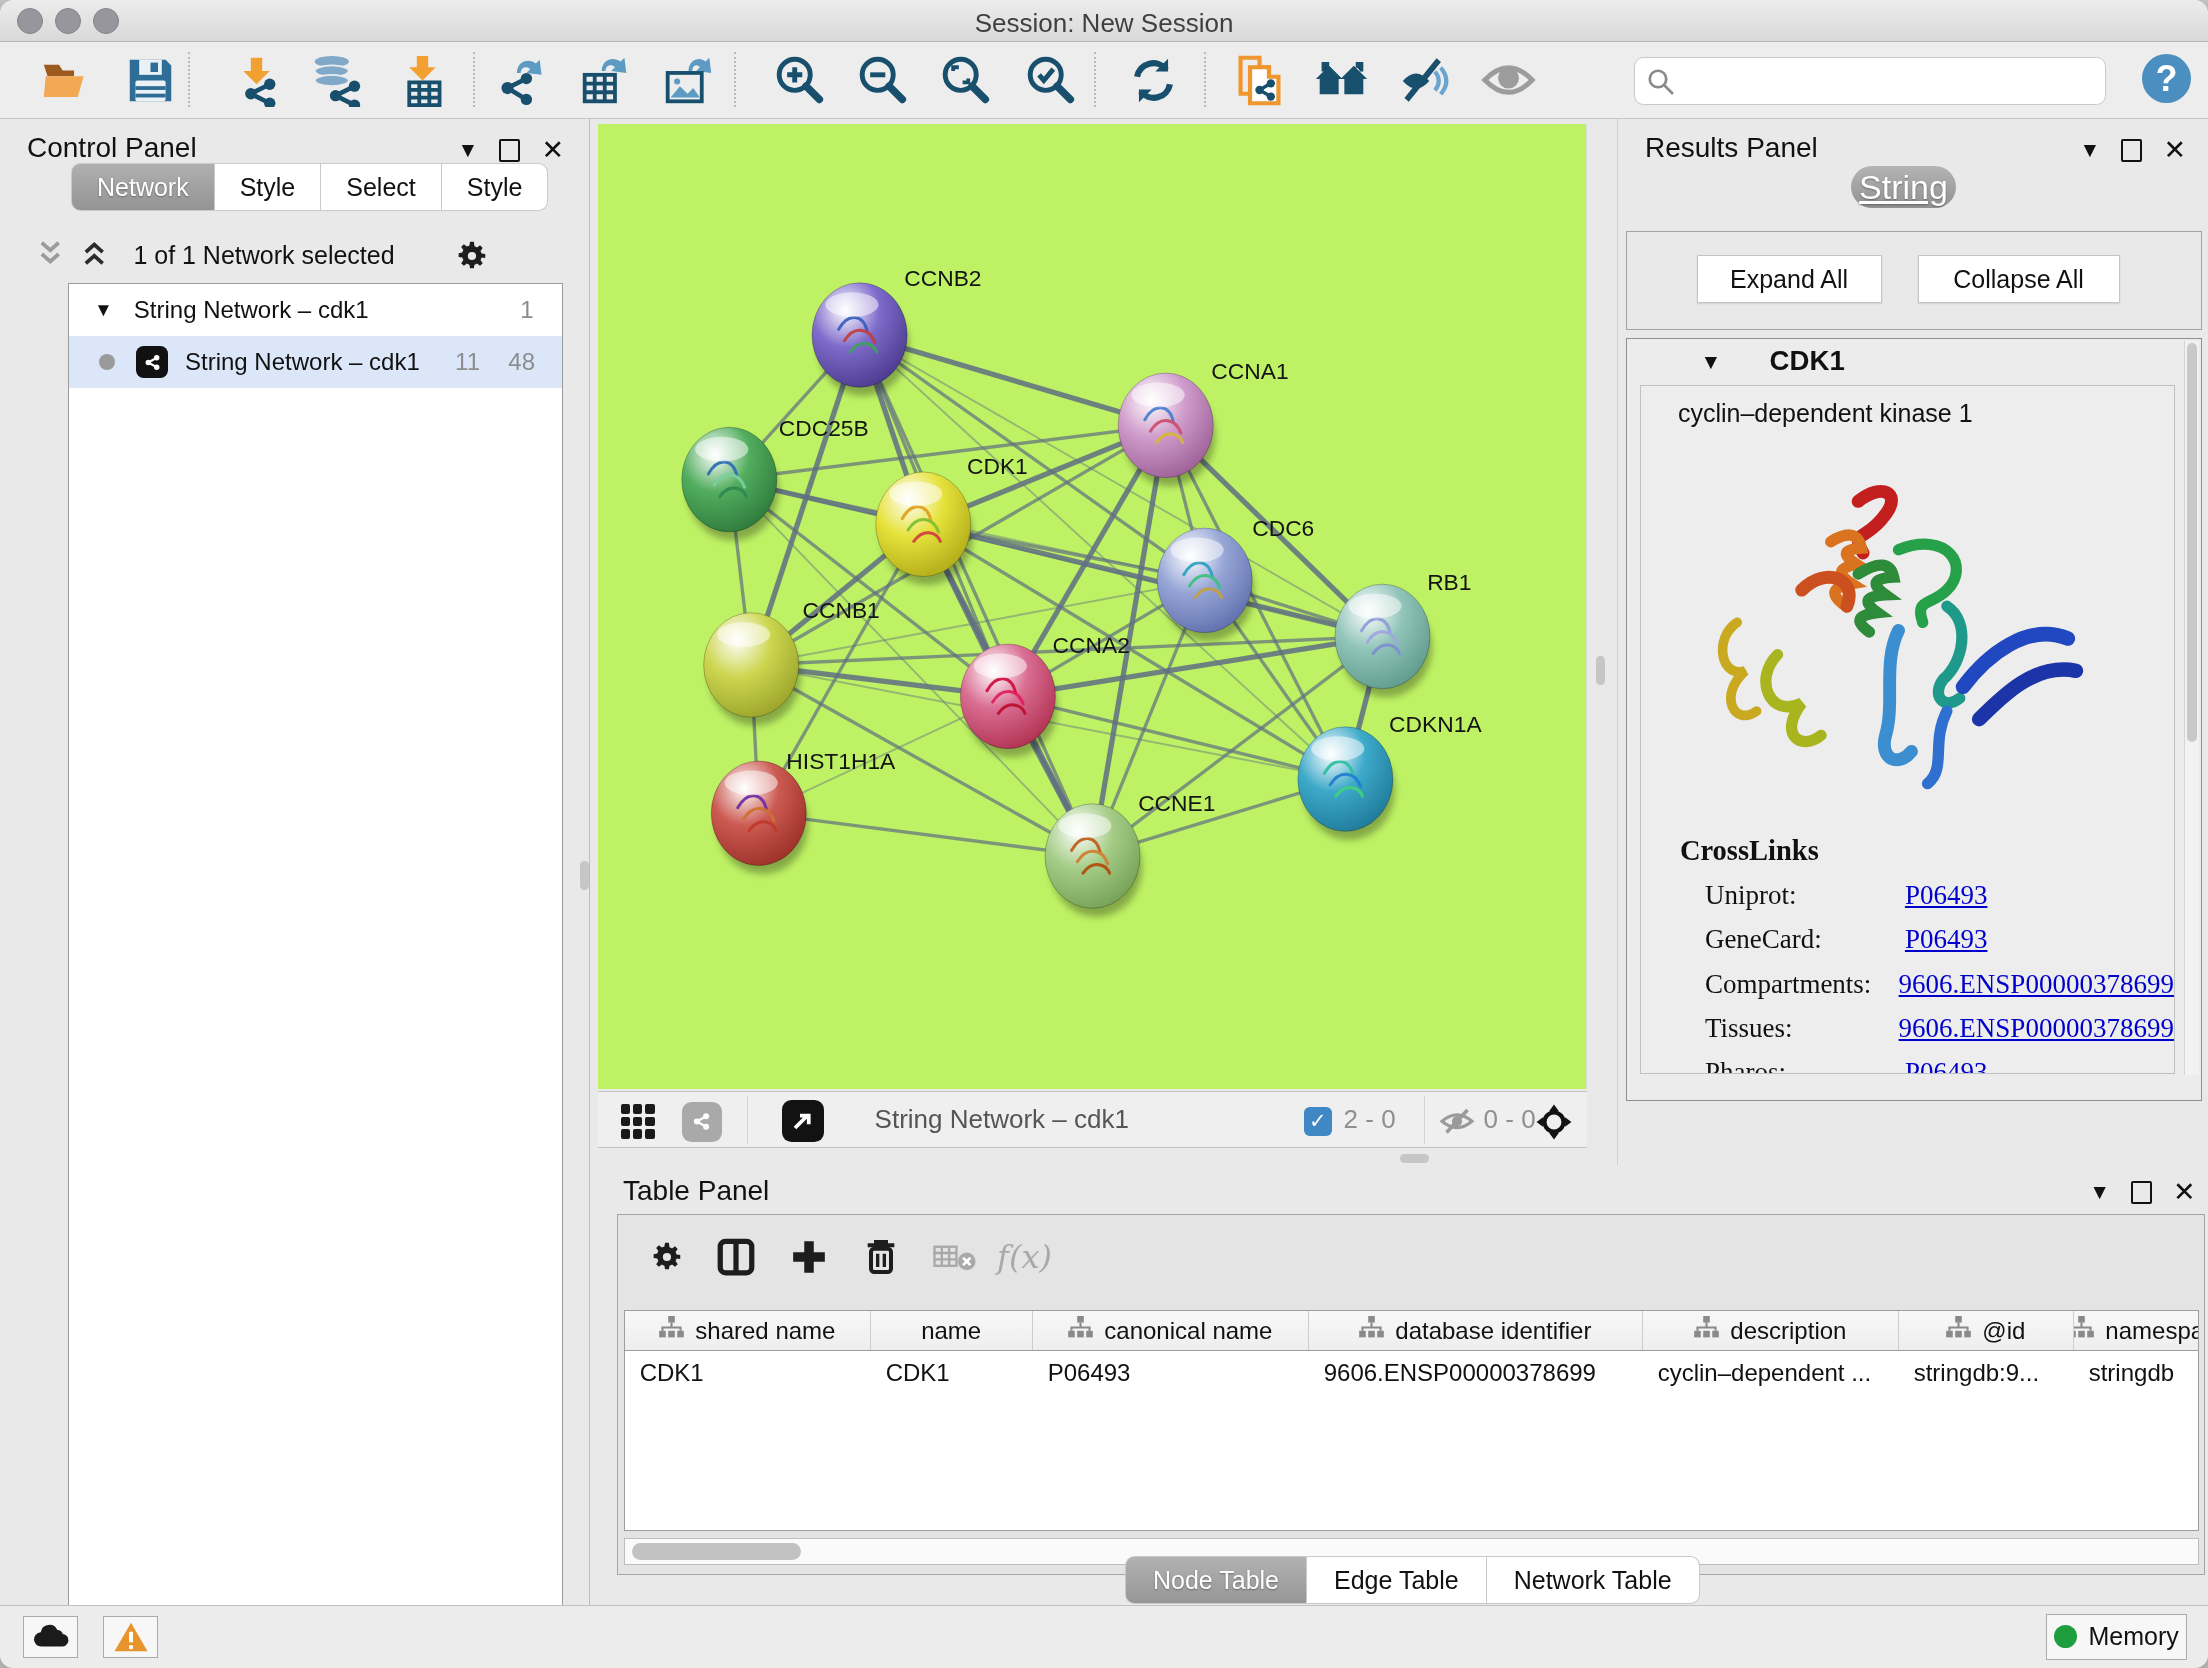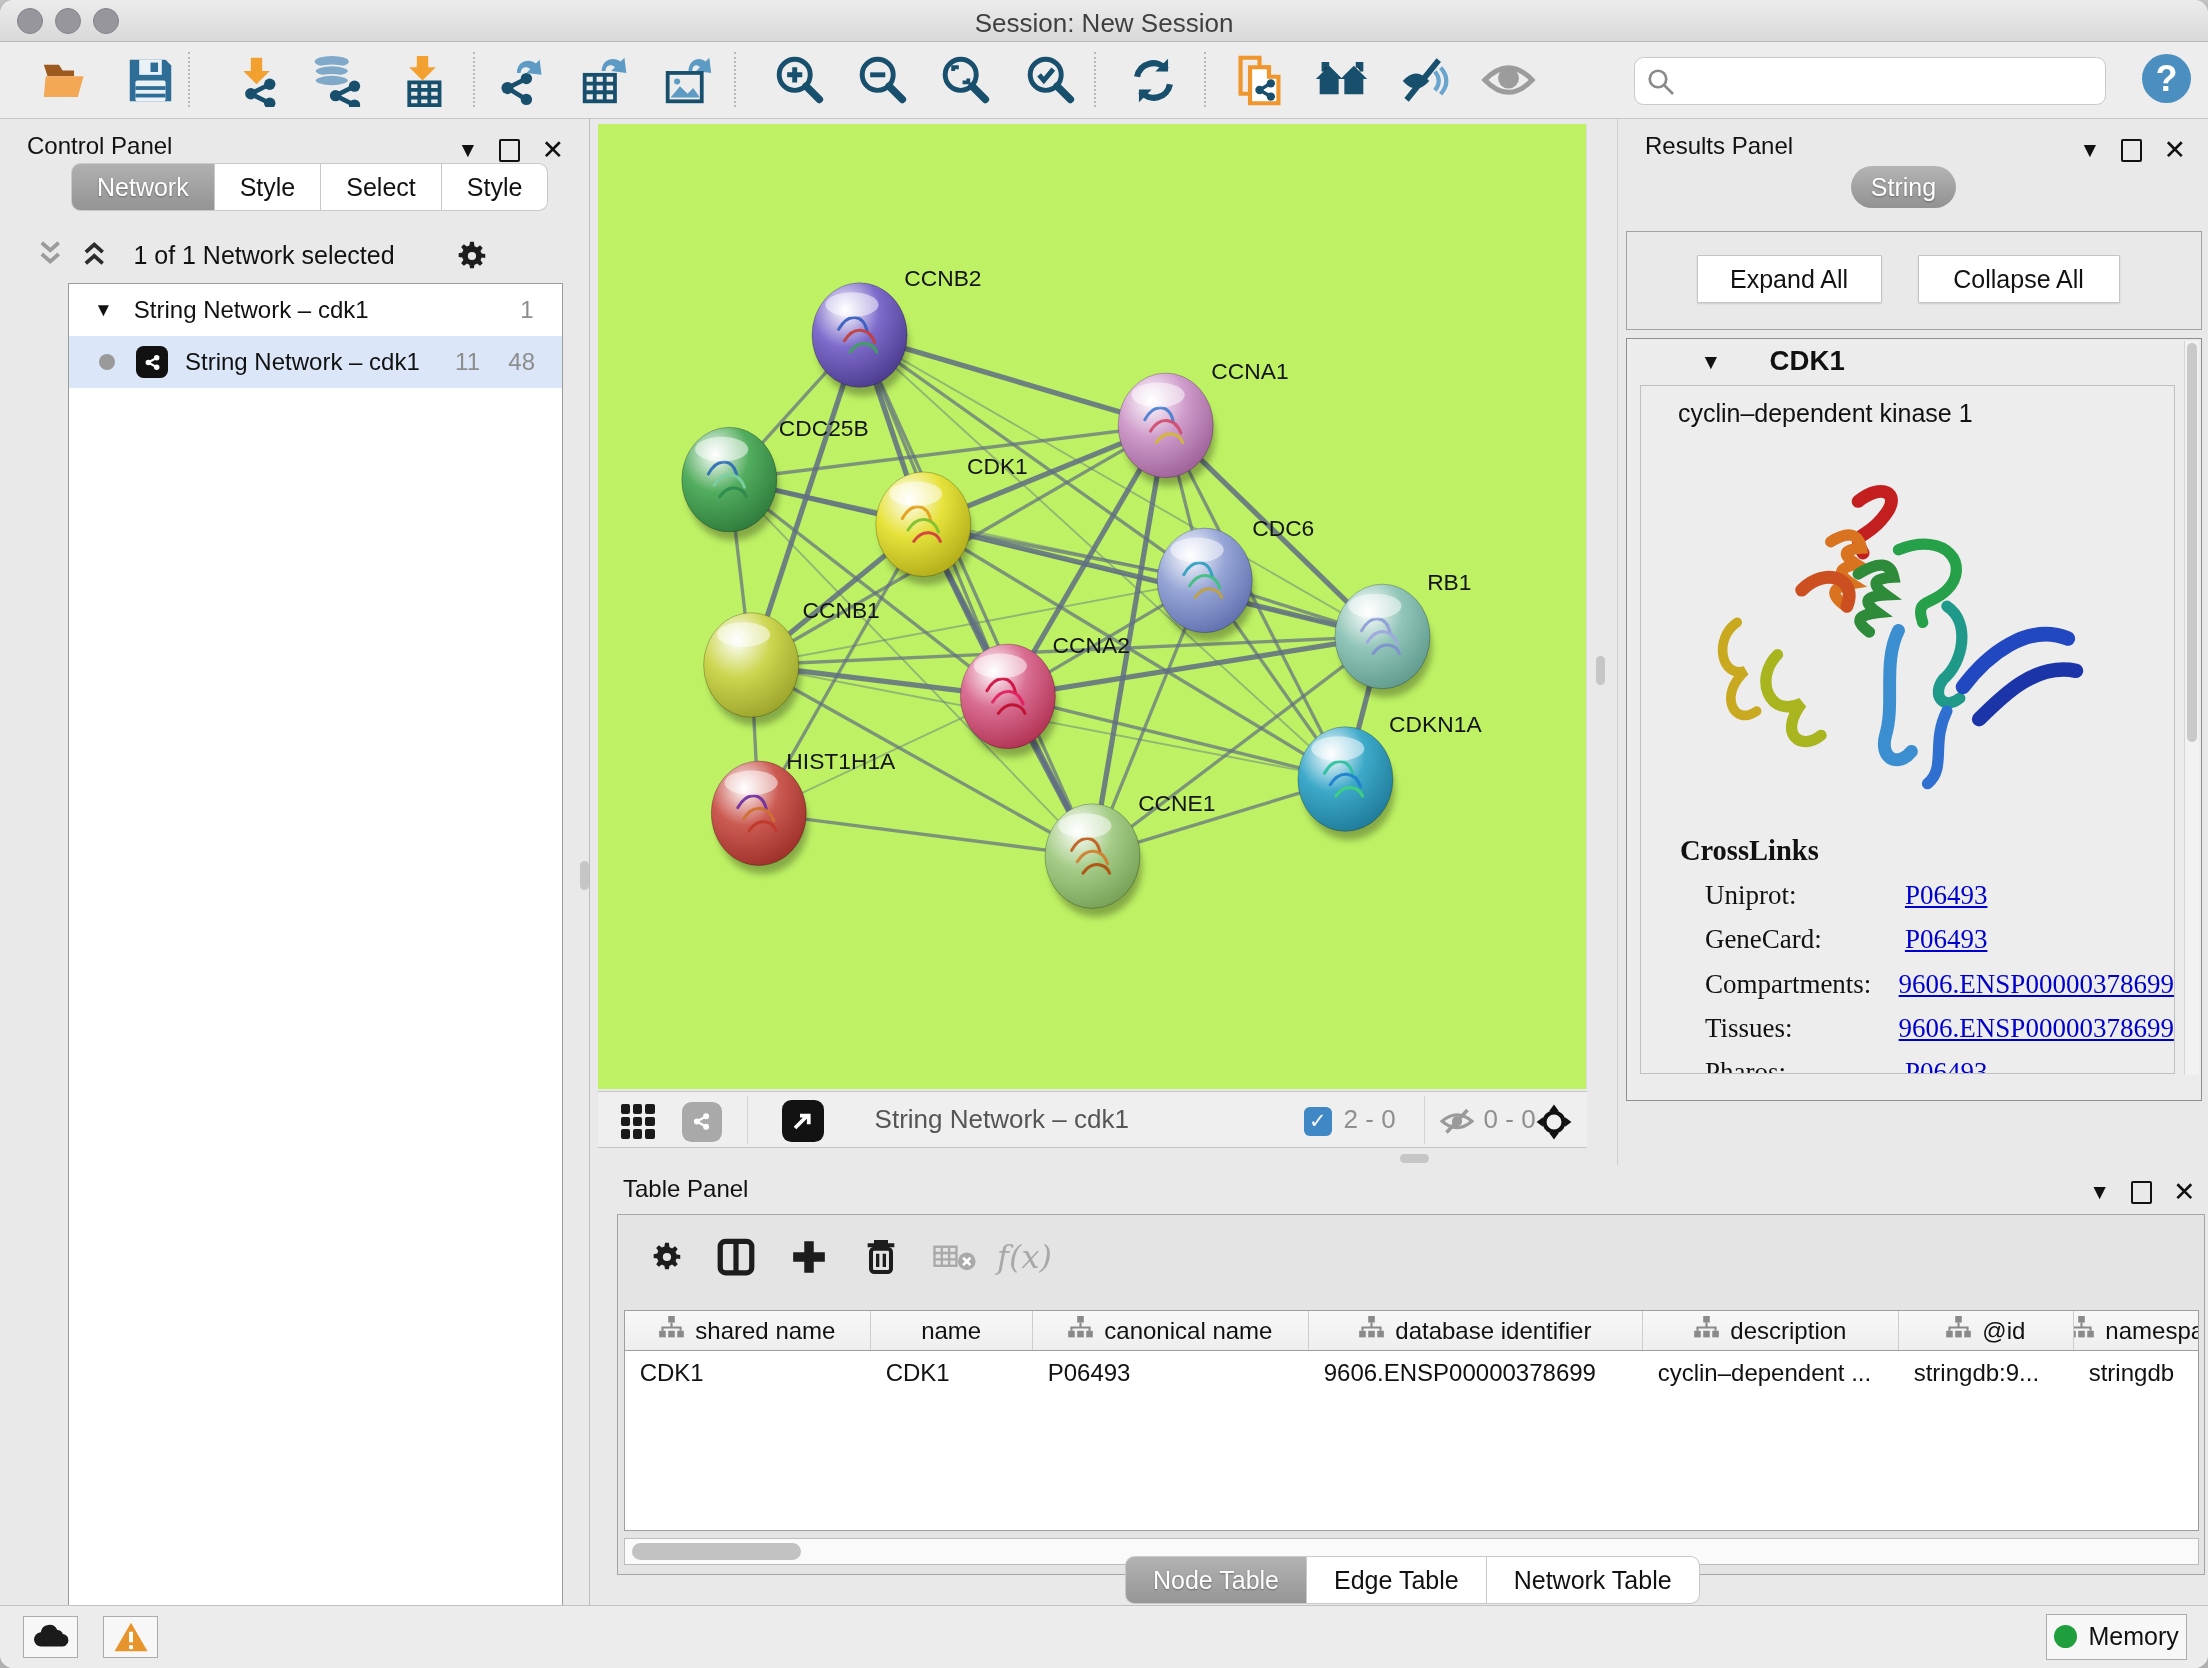--- a/index.html
+++ b/index.html
@@ -32,21 +32,21 @@
           border-left:2.9px dotted #b9b9b9; }
   .searchbox {
     position:absolute; left:1634px; top:15px; width:472px; height:48px;
     background:#fff; border:1.9px solid #c9c9c9; border-radius:9.5px;
   }
   .searchbox svg { position:absolute; left:11.4px; top:8.6px; }
   .helpbtn { position:absolute; left:2142px; top:12.4px; width:49px; height:49px;
     border-radius:50%; background:#4b8fc0; color:#fff; font-size:36px; font-weight:bold;
     display:flex; align-items:center; justify-content:center; }
   
-  .panel-title { font-size:24px; color:#111; }
+  .panel-title { font-size:28px; color:#111; }
   .panel-icons { position:absolute; display:flex; gap:21px; align-items:center; }
   .pi-collapse { font-size:21px; color:#111; }
   .pi-float { width:21px; height:23px; border:2.9px solid #111; border-radius:1.9px; }
   .pi-close { font-size:27px; font-weight:bold; color:#111; }
   
   .control-panel { position:absolute; left:0; top:119px; width:590px; height:1486px;
     background:#e9e9e9; border-right:1px solid #bdbdbd; }
   .cp-header { position:absolute; left:27px; top:13.3px; }
   .cp-icons { right:25px; top:15px; }
   .tabsrow { position:absolute; display:flex; }
@@ -100,22 +100,22 @@
   
   .vhandle { position:absolute; width:8.6px; height:28.5px; border-radius:4.8px; background:#c6c6c6; }
   .hhandle { position:absolute; width:28.5px; height:8.6px; border-radius:4.8px; background:#c6c6c6; }
   
   .results-panel { position:absolute; left:1617px; top:119px; width:592px; height:1046px;
     background:#e9e9e9; border-left:1px solid #cfcfcf; }
   .rp-header { position:absolute; left:27px; top:13.3px; }
   .rp-icons { right:23px; top:15px; }
   .rp-tab { position:absolute; left:233px; top:47px; width:105px; height:42px;
     background:linear-gradient(#b4b4b4,#929292); border-radius:21px; color:#fff;
-    font-size:25px; display:flex; align-items:center; justify-content:center;
-    text-shadow:0 1px 1.9px rgba(0,0,0,.35); }
+    font-size:34px; display:flex; align-items:center; justify-content:center;
+    text-shadow:0 1px 1.9px rgba(0,0,0,.35);text-decoration:underline; }
   .rp-btnbox { position:absolute; left:7.6px; top:112px; width:576px; height:99px;
     background:#e9e9e9; border:1.9px solid #a2a2a2; }
   .rp-btn { position:absolute; top:23px; height:48px; background:#fff; border:1px solid #c4c4c4;
     border-radius:1px; font-size:25px; color:#111; display:flex; align-items:center;
     justify-content:center; box-shadow:0 1px 1.9px rgba(0,0,0,.12); }
   .rp-main { position:absolute; left:7.6px; top:219px; width:576px; height:763px;
     background:#ececec; border:1.9px solid #8f8f8f; }
   .rm-hdr { position:relative; width:100%; height:44px; }
   .rm-caret { position:absolute; left:74px; top:11.4px; font-size:21px; color:#111; }
   .rm-name { position:absolute; left:143px; top:5.7px; font-size:27.6px; font-weight:bold; color:#111; }

